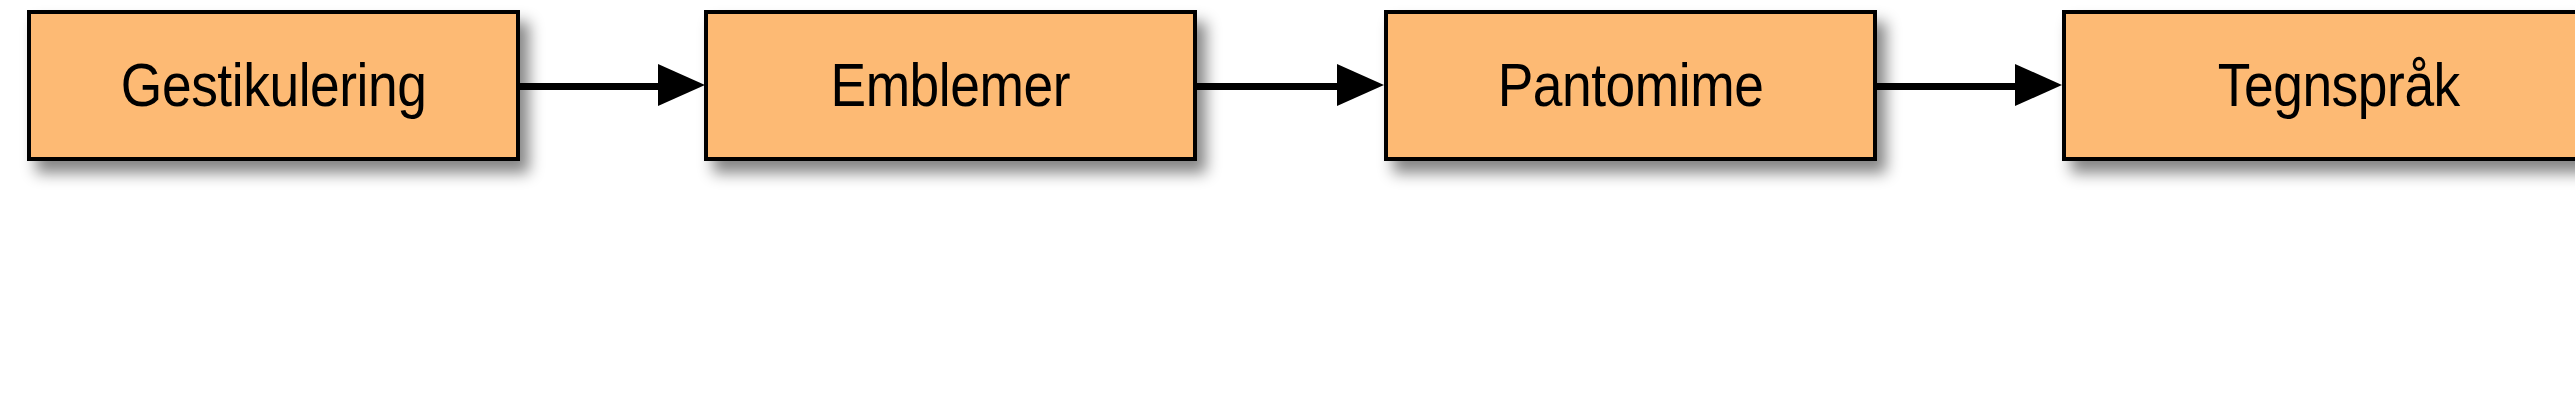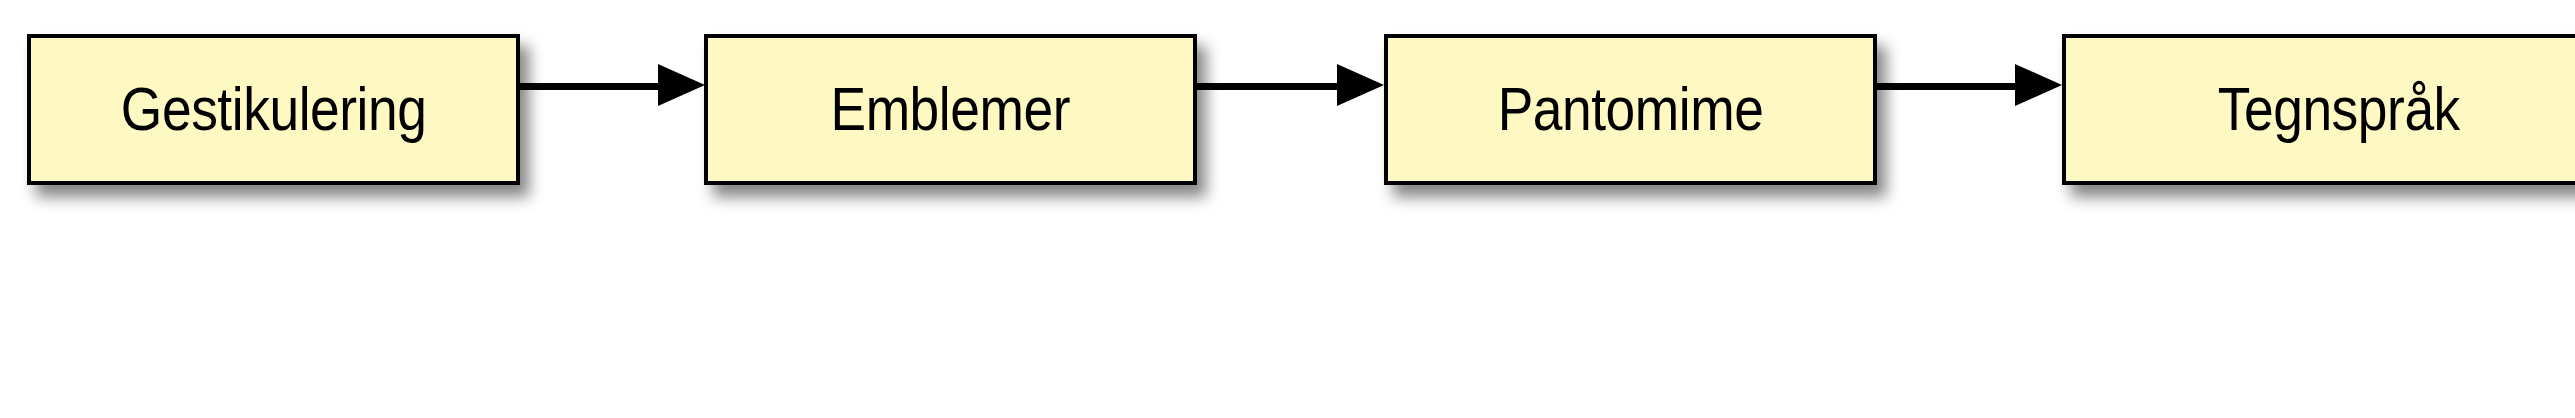--- a/index.html
+++ b/index.html
@@ -17,27 +17,26 @@
     background: #ffffff;
     overflow: hidden;
   }
 
   
   .node {
     position: absolute;
     top: 9.6px;
     height: 151px;
     box-sizing: border-box;
-    background: #fef9c3;
+    background: #fdba74;
     border: 4.8px solid #000000;
     display: flex;
     align-items: center;
     justify-content: center;
     box-shadow: 8.6px 11.8px 14px rgba(0,0,0,0.48);
-    margin-top: 24px;
   }
   .node-label {
     font-family: "Liberation Sans", sans-serif;
     font-size: 62px;
     line-height: 1;
     color: #000000;
     letter-spacing: -0.5px;
     white-space: nowrap;
     transform: scaleX(0.86);
     transform-origin: center center;

